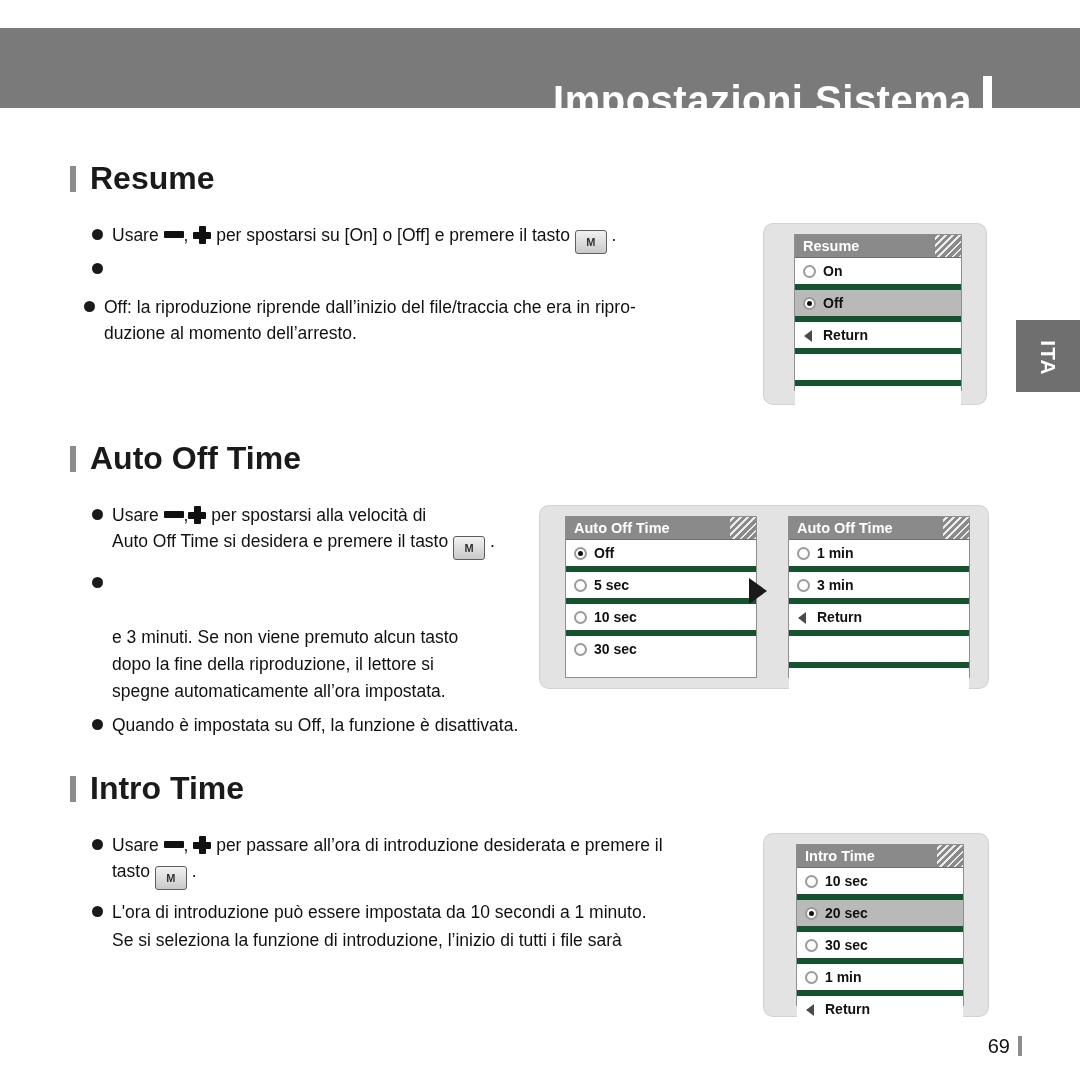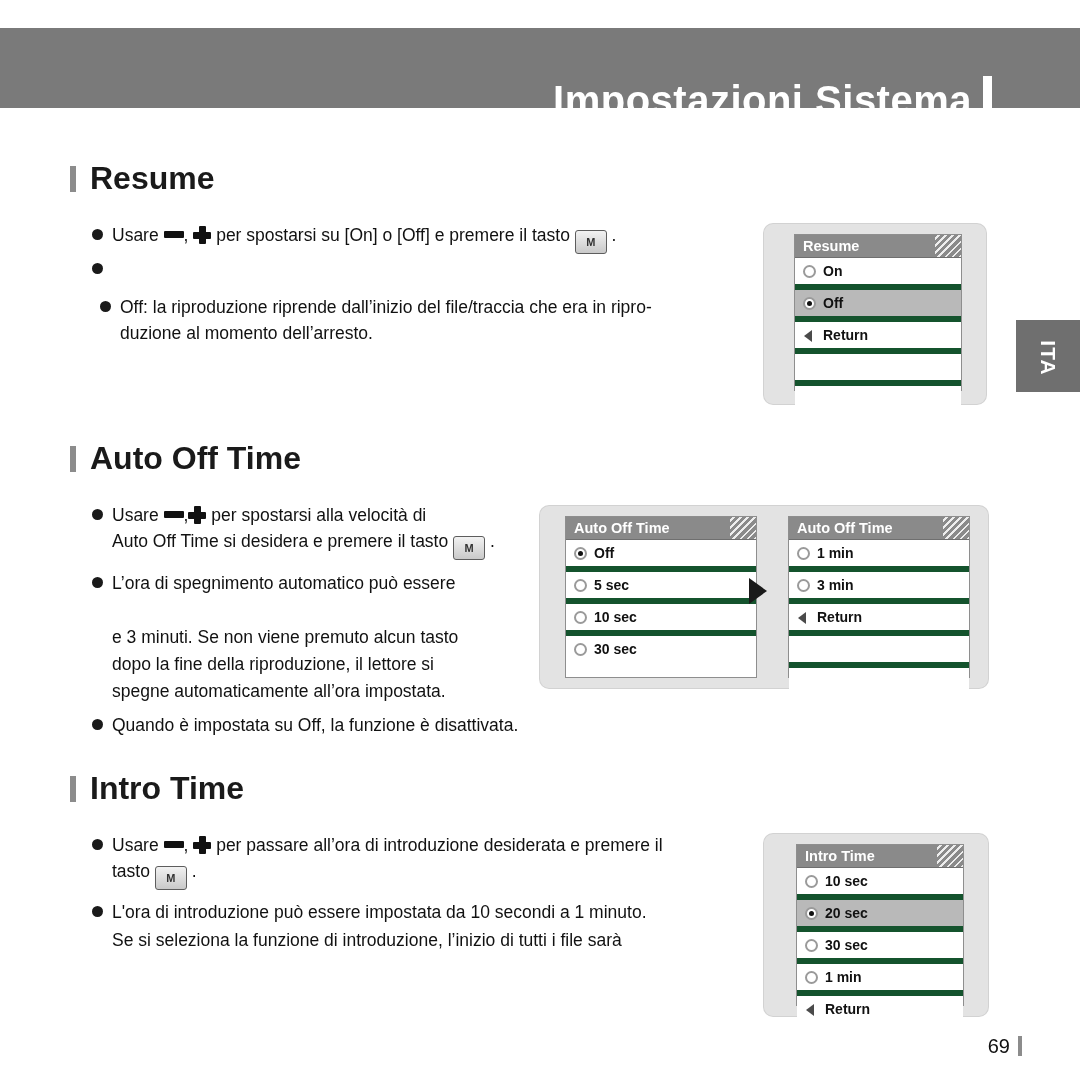--- a/index.html
+++ b/index.html
@@ -164,21 +164,21 @@
 </div>
 
 <div class="para" style="left:92px;top:222px;width:640px;">
   <span class="bullet"></span><span>Usare </span><span class="minusglyph"></span><span>, </span><span class="plusglyph"></span><span> per spostarsi su [On] o [Off] e premere il tasto </span><span class="keybtn">M</span><span> .</span>
 </div>
 
 <div class="para" style="left:92px;top:256px;width:660px;">
   <span class="bullet"></span>
 </div>
 
-<div class="para" style="left:100px;top:294px;width:680px;">
+<div class="para" style="left:84px;top:294px;width:680px;">
   <span class="bullet"></span><span>Off: la riproduzione riprende dall’inizio del file/traccia che era in ripro-</span><br>
   <span class="indent"></span><span>duzione al momento dell’arresto.</span>
 </div>
 
 <div class="screen-wrap" style="left:764px;top:224px;width:222px;height:180px;">
   <div class="screen" style="left:30px;top:10px;width:166px;height:155px;">
     <div class="scr-title">
       <span>Resume</span>
       <span class="hatch"></span>
     </div>
@@ -206,21 +206,21 @@
 <div class="sec-title" style="left:70px;top:440px;">
   <span class="tick"></span><span>Auto Off Time</span>
 </div>
 
 <div class="para" style="left:92px;top:502px;width:470px;">
   <span class="bullet"></span><span>Usare  </span><span class="minusglyph"></span><span>,</span><span class="plusglyph"></span><span>  per spostarsi alla velocità di</span><br>
   <span class="indent"></span><span>Auto Off Time si desidera e premere il tasto </span><span class="keybtn">M</span><span> .</span>
 </div>
 
 <div class="para" style="left:92px;top:570px;width:470px;line-height:27px;">
-  <span class="bullet"></span><span>L’ora di spegnimento automatico può essere</span><br>
+  <span class="bullet"></span><br>
   <span class="indent"></span><br>
   <span class="indent"></span><span>e 3 minuti. Se non viene premuto alcun tasto</span><br>
   <span class="indent"></span><span>dopo la fine della riproduzione, il lettore si</span><br>
   <span class="indent"></span><span>spegne automaticamente all’ora impostata.</span>
 </div>
 
 <div class="para" style="left:92px;top:712px;width:620px;">
   <span class="bullet"></span><span>Quando è impostata su Off, la funzione è disattivata.</span>
 </div>
 

